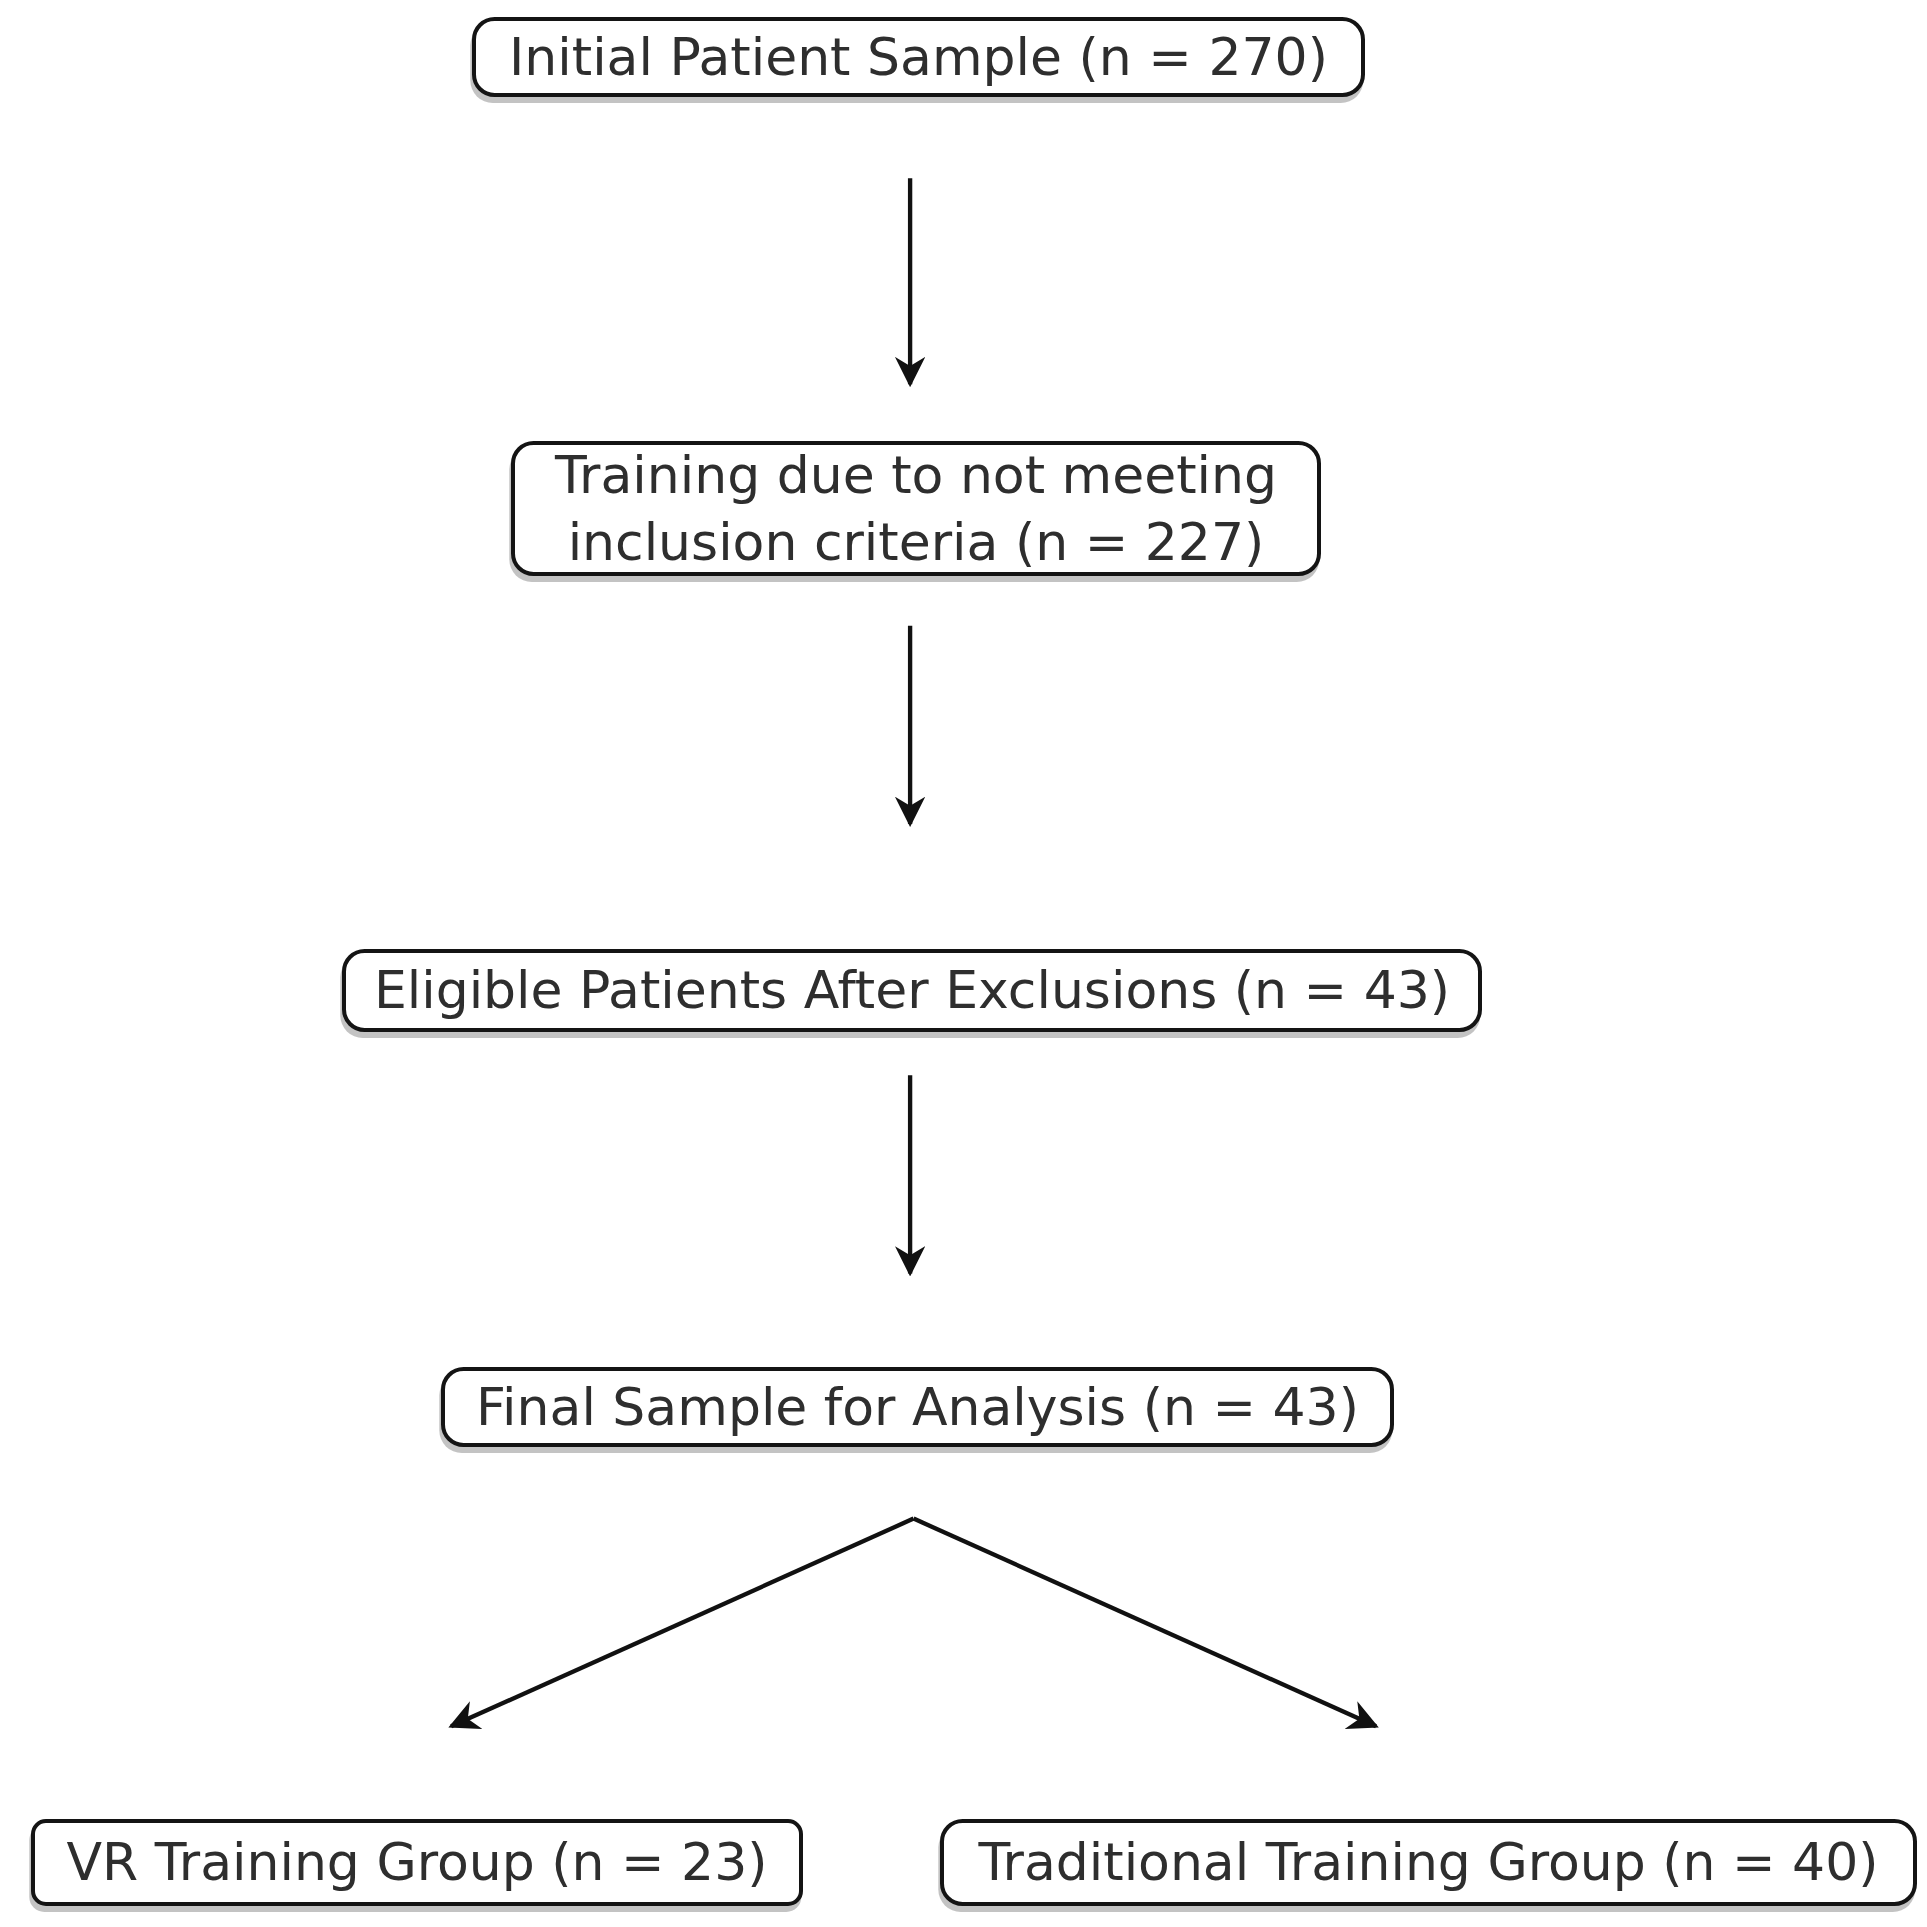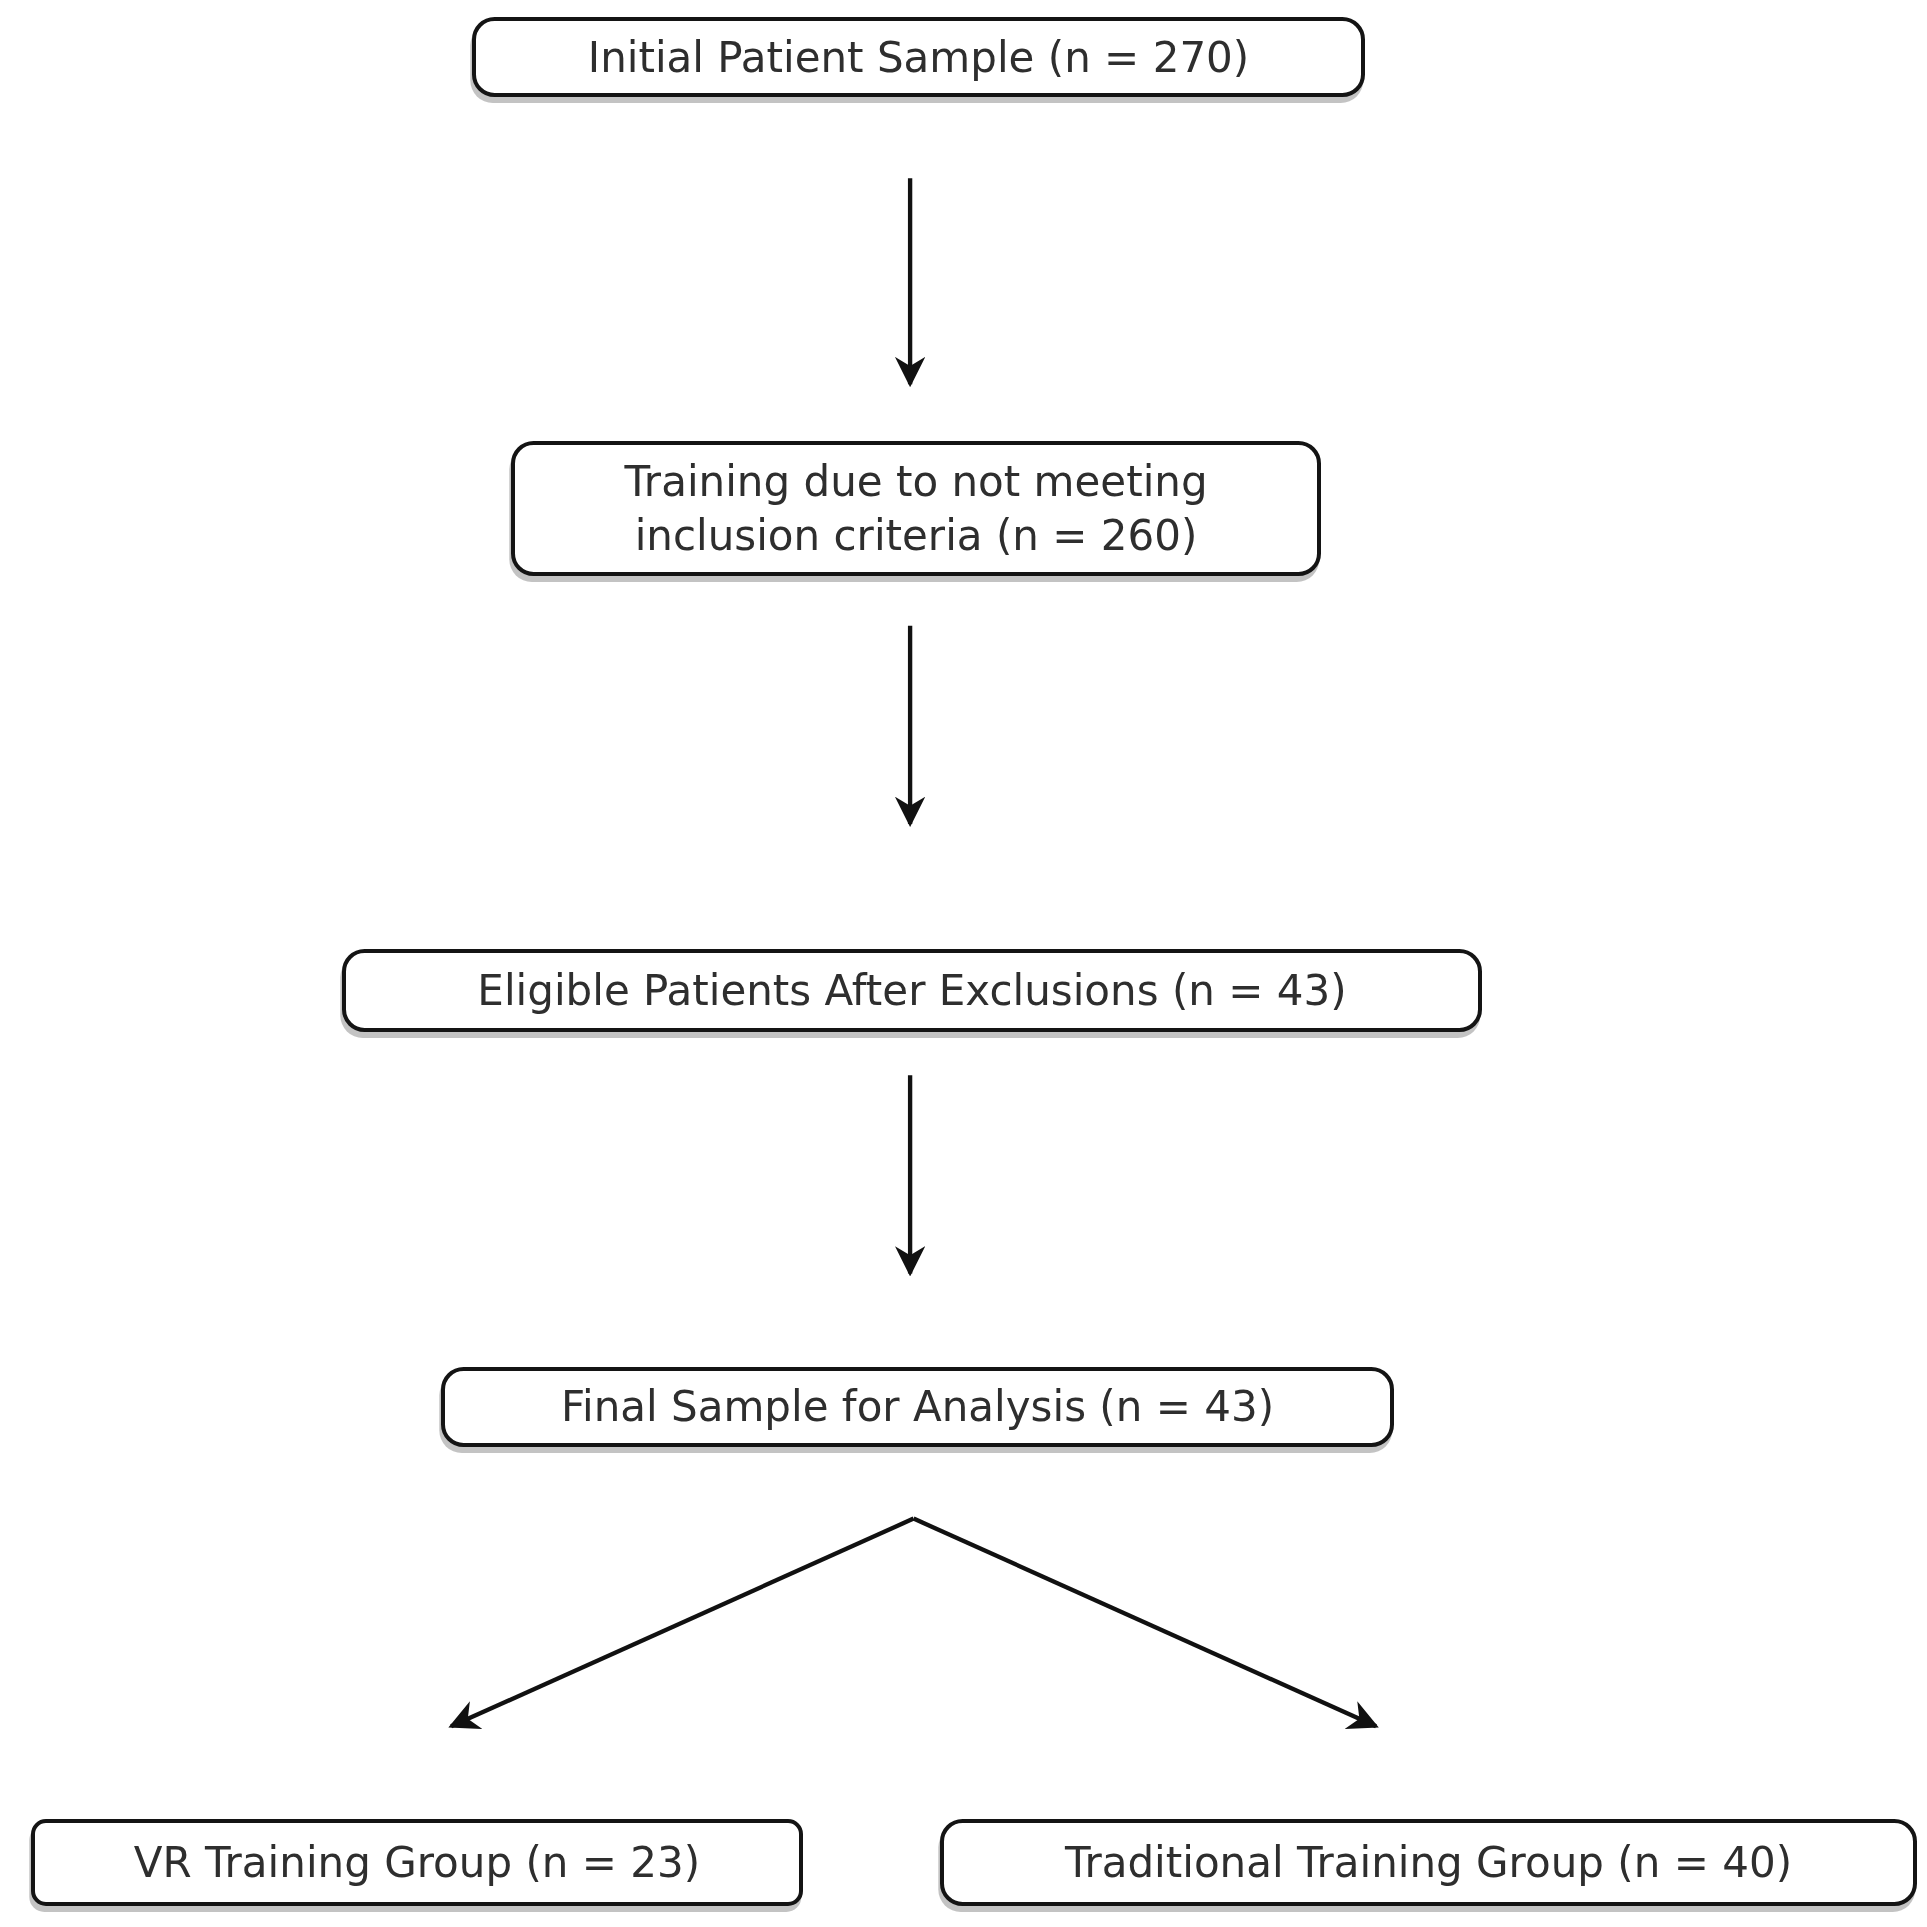--- a/index.html
+++ b/index.html
@@ -38,21 +38,21 @@
     background:var(--bg);
     border:4.3px solid var(--border);
     border-radius:22.6px;
     box-shadow:-1.7px 6px 0 var(--shadow);
     display:flex;
     flex-direction:column;
     align-items:center;
     justify-content:center;
     text-align:center;
     color:var(--text);
-    font-size:42px;
+    font-size:52px;
     line-height:1.28;
     white-space:nowrap;
   }
   #n0{left:472px;  top:17.4px;   width:893px; height:80px;}
   #n1{left:511px;  top:441px;  width:810px;  height:135px;}
   #n2{left:342px;  top:917px; width:1140px; height:83px;margin-top:32px;}
   #n3{left:441px;  top:1367px; width:953px; height:80px;}
   #n4{left:31px;   top:1819px; width:772px;  height:87px;border-radius:15px;}
   #n5{left:940px; top:1819px; width:977px; height:87px;}
 </style>
@@ -73,21 +73,21 @@
     <line x1="1051" y1="1747" x2="519" y2="1986" marker-end="url(#ah)"></line>
     <line x1="1051" y1="1747" x2="1583" y2="1986" marker-end="url(#ah)"></line>
   </svg>
 
   <div class="node" id="n0">
     <div class="line">Initial Patient Sample (n = 270)</div>
   </div>
 
   <div class="node" id="n1">
     <div class="line">Training due to not meeting</div>
-    <div class="line">inclusion criteria (n = 260)</div>
+    <div class="line">inclusion criteria (n = 227)</div>
   </div>
 
   <div class="node" id="n2">
     <div class="line">Eligible Patients After Exclusions (n = 43)</div>
   </div>
 
   <div class="node" id="n3">
     <div class="line">Final Sample for Analysis (n = 43)</div>
   </div>
 

